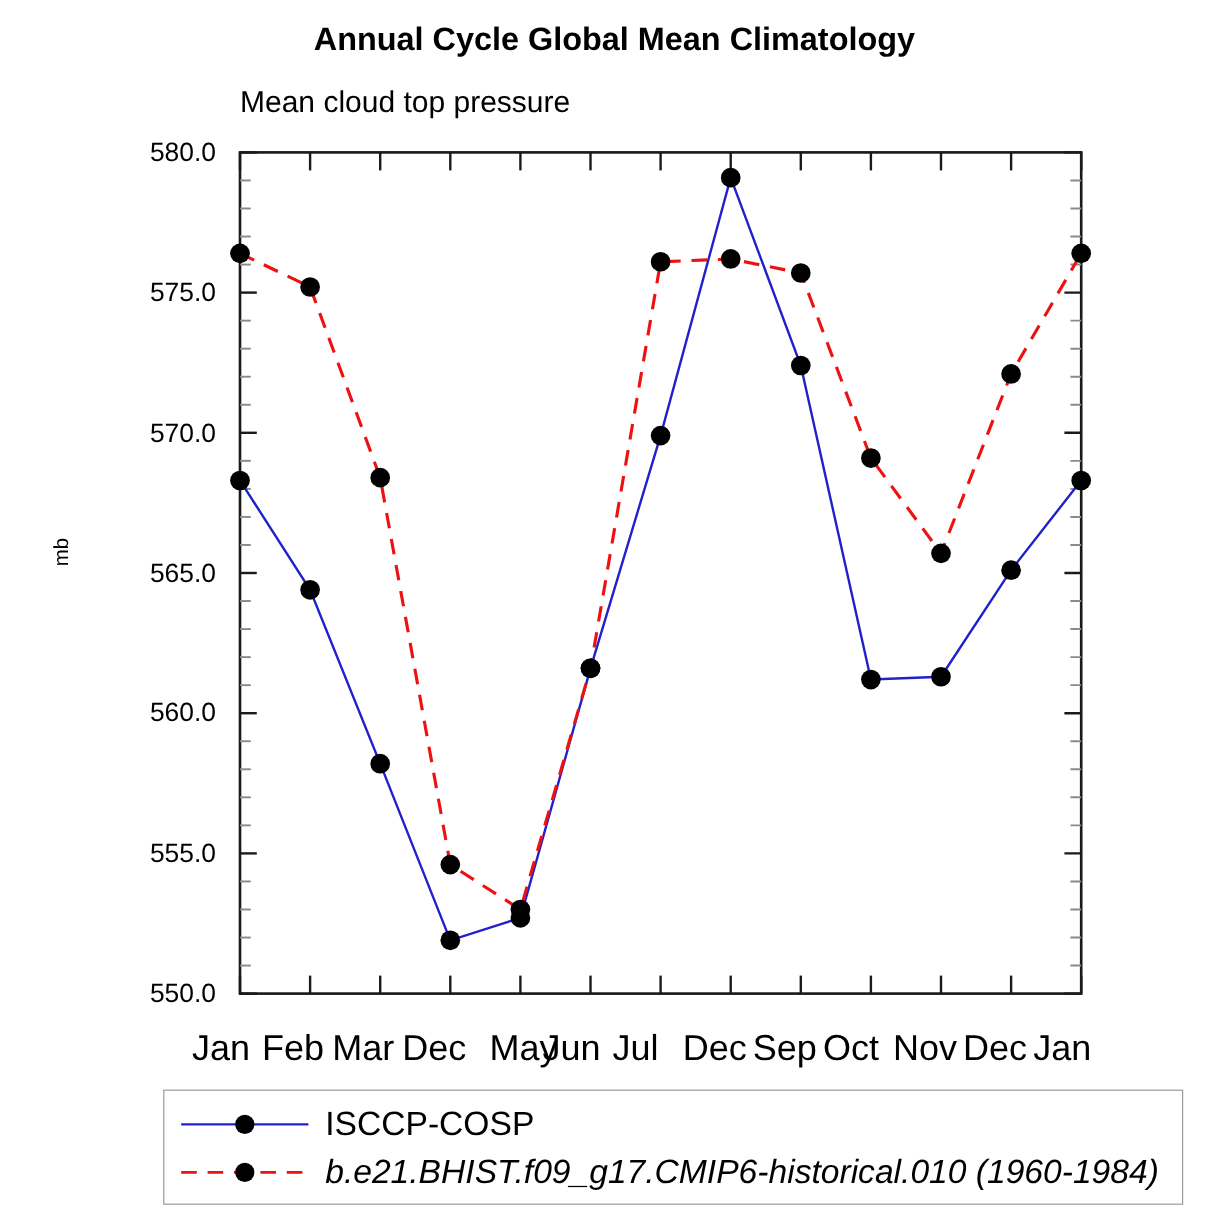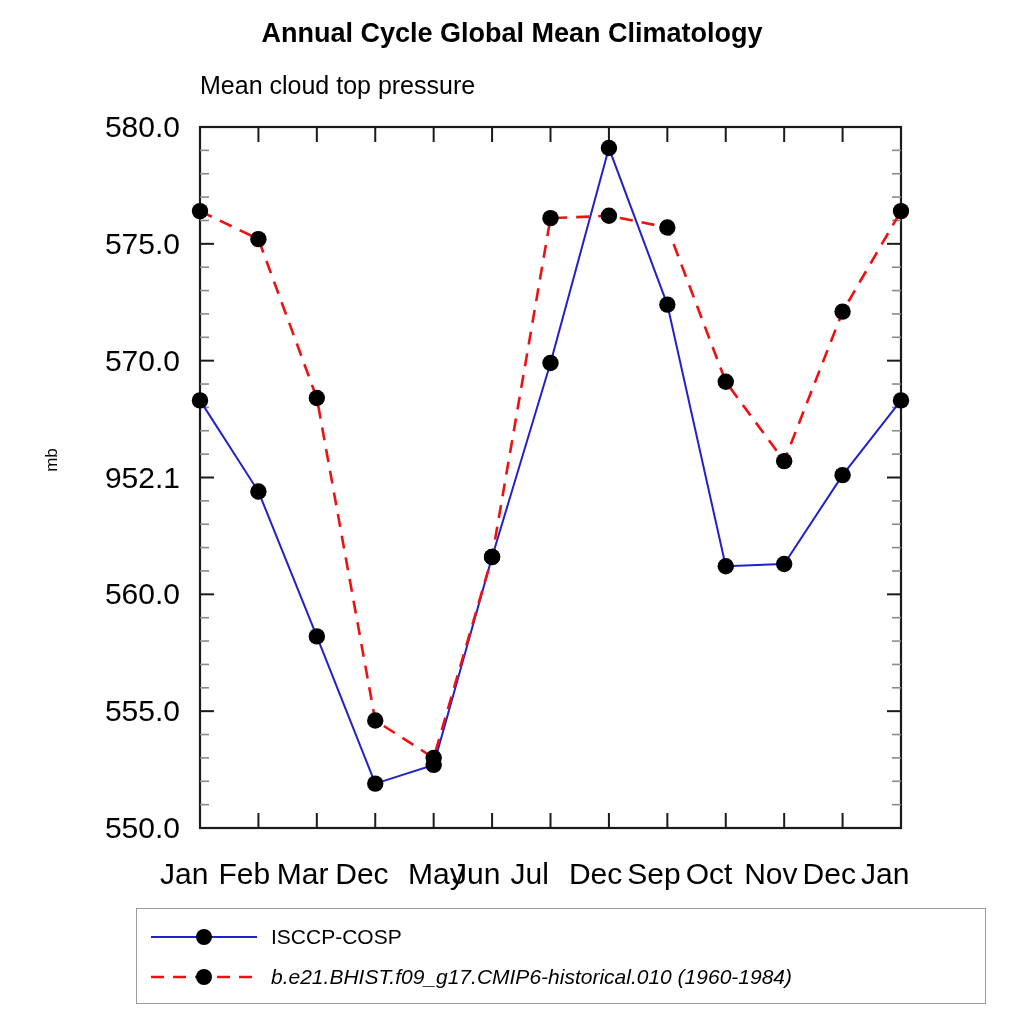--- a/index.html
+++ b/index.html
@@ -45,21 +45,21 @@
     font-size: 17px;
     transform: rotate(-90deg);
     transform-origin: center center;
     white-space: nowrap;
   }
   .ytick-label {
     position: absolute;
     right: 0;
     width: 110px;
     text-align: right;
-    font-size: 30px;
+    font-size: 22px;
     transform: translateY(-50%);
   }
   #ytick-labels {
     position: absolute;
     left: 70px;
     top: 0;
     width: 110px;
     height: 1024px;
   }
   .xtick-label {
@@ -97,38 +97,38 @@
     left: 12px;
     top: 0;
     width: 110px;
     height: 40px;
   }
   .legend-text {
     position: absolute;
     left: 134px;
     top: 50%;
     transform: translateY(-50%);
-    font-size: 21px;
+    font-size: 28px;
     white-space: nowrap;
   }
 </style>
 </head>
 <body>
 
 <div id="stage">
 
   <div id="subtitle">Mean cloud top pressure</div>
   <div id="title">Annual Cycle Global Mean Climatology</div>
   <div id="ylabel">mb</div>
 
   <div id="ytick-labels">
       <div class="ytick-label" style="top: 127px;">580.0</div>
       <div class="ytick-label" style="top: 243.833px;">575.0</div>
       <div class="ytick-label" style="top: 360.667px;">570.0</div>
-      <div class="ytick-label" style="top: 477.5px;">952.1</div>
+      <div class="ytick-label" style="top: 477.5px;">565.0</div>
       <div class="ytick-label" style="top: 594.333px;">560.0</div>
       <div class="ytick-label" style="top: 711.167px;">555.0</div>
       <div class="ytick-label" style="top: 828px;">550.0</div>
     </div>
   <div id="xtick-labels">
       <div class="xtick-label" style="left: 200px;">Jan</div>
       <div class="xtick-label" style="left: 258.417px;">Feb</div>
       <div class="xtick-label" style="left: 316.833px;">Mar</div>
       <div class="xtick-label" style="left: 375.25px;">Dec</div>
       <div class="xtick-label" style="left: 448px;">May</div>

